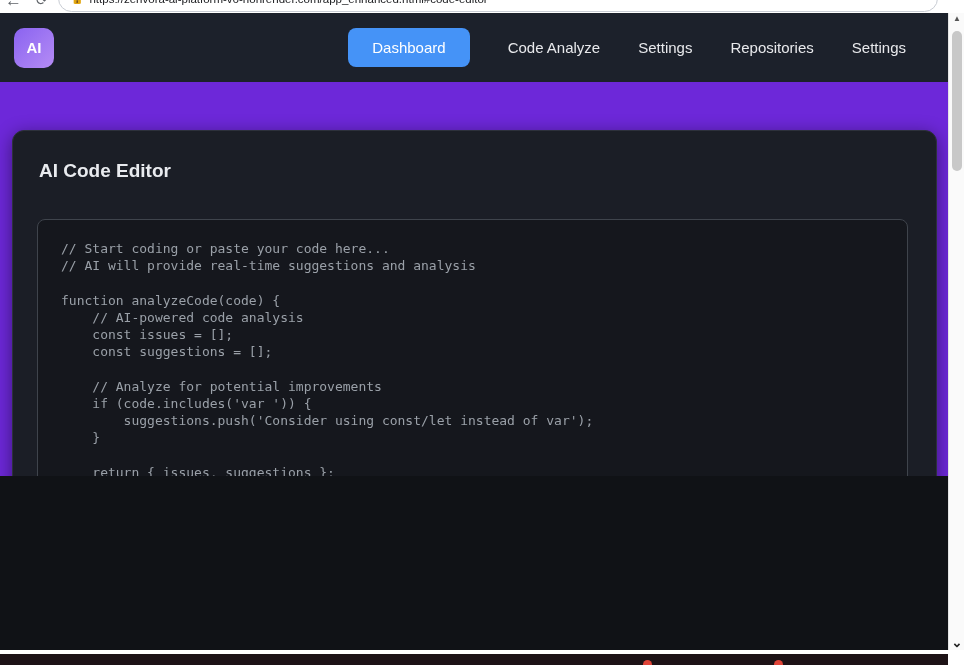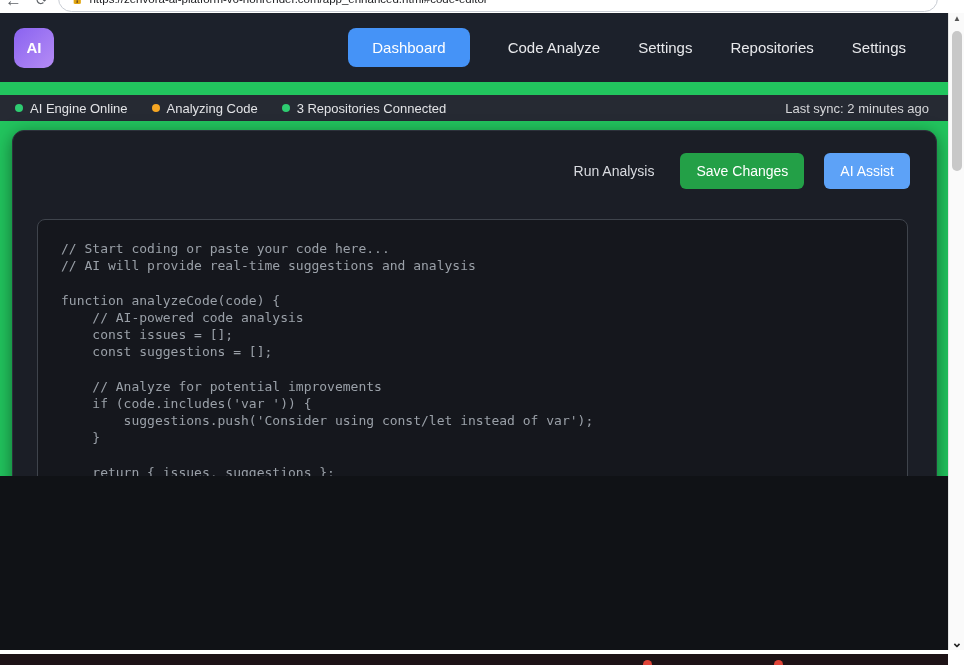--- a/index.html
+++ b/index.html
@@ -25,21 +25,21 @@
     position:absolute; left:58px; top:-15px; width:880px; height:27px;
     border:1.5px solid #c9cdd4; border-radius:14px; background:#fff;
     display:flex; align-items:center; padding:0 12px; gap:6px;
   }
   .url-pill .lock-ic { font-size:10px; color:#5f6368; }
   .url-text { font-size:11.5px; color:#202124; white-space:nowrap; overflow:hidden; }
 
   
   .page {
     position:absolute; top:13px; left:0; width:948px; height:463px;
-    background:#22c55e; overflow:hidden;
+    background:#6d28d9; overflow:hidden;
   }
 
   
   .app-header {
     position:absolute; top:0; left:0; width:948px; height:69px;
     background:#1c212b; display:flex; align-items:center; padding:0 14px;
   }
   .logo-box {
     width:40px; height:40px; border-radius:10px;
     background:linear-gradient(135deg,#8a63f0,#b58cf5);
@@ -157,43 +157,24 @@
     </div>
     <div class="nav">
       <div class="nav-item active">Dashboard</div>
       <div class="nav-item">Code Analyze</div>
       <div class="nav-item">Settings</div>
       <div class="nav-item">Repositories</div>
       <div class="nav-item">Settings</div>
     </div>
   </div>
 
-  <div class="status-bar">
-    <div class="status-item">
-      <span class="dot" style="background-color: rgb(46, 204, 113);"></span>
-      <span>AI Engine Online</span>
-    </div>
-    <div class="status-item">
-      <span class="dot" style="background-color: rgb(245, 166, 35);"></span>
-      <span>Analyzing Code</span>
-    </div>
-    <div class="status-item">
-      <span class="dot" style="background-color: rgb(46, 204, 113);"></span>
-      <span>3 Repositories Connected</span>
-    </div>
-    <div class="last-sync">Last sync: 2 minutes ago</div>
-  </div>
 
   <div class="card">
     <div class="card-header">
-      <div class="card-actions">
-        <button class="btn-text">Run Analysis</button>
-        <button class="btn btn-save">Save Changes</button>
-        <button class="btn btn-assist">AI Assist</button>
-      </div>
+      <div class="card-title">AI Code Editor</div>
     </div>
     <div class="code-panel">
       <pre>// Start coding or paste your code here...
 // AI will provide real-time suggestions and analysis
 
 function analyzeCode(code) {
     // AI-powered code analysis
     const issues = [];
     const suggestions = [];
 

